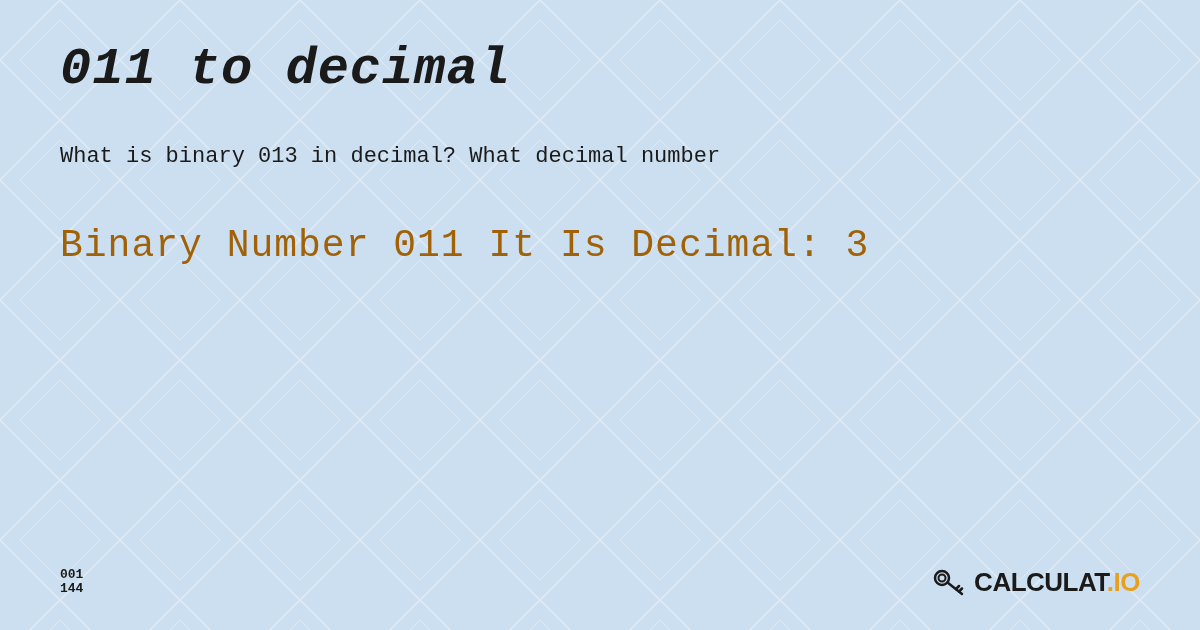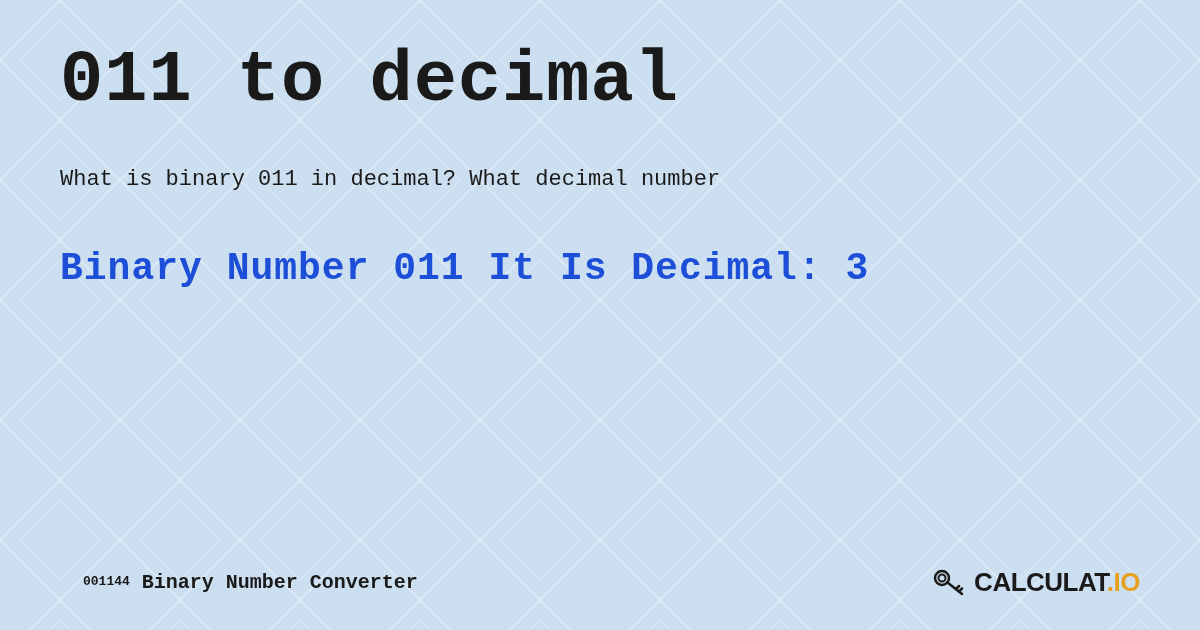--- a/index.html
+++ b/index.html
@@ -20,63 +20,63 @@
     .content {
       position: relative;
       z-index: 1;
       padding: 40px 60px 30px 60px;
       height: 100%;
       display: flex;
       flex-direction: column;
     }
 
     .page-title {
-      font-size: 72px;
+      font-size: 52px;
       font-weight: 700;
       color: #1a1a1a;
       margin-bottom: 40px;
       letter-spacing: 1px;
+      font-style: italic;
     }
 
     .description {
       font-size: 22px;
       color: #1a1a1a;
       line-height: 1.6;
       margin-bottom: 50px;
       max-width: 900px;
     }
 
     .result-section {
       margin-bottom: 60px;
     }
 
     .result-text {
       font-size: 38px;
-      font-weight: 700;
-      color: #1d4ed8;
+      font-weight: 400;
+      color: #a16207;
       letter-spacing: 1px;
     }
 
     .footer {
       display: flex;
       align-items: center;
       gap: 12px;
       margin-top: auto;
       padding-top: 20px;
     }
 
     .logo-numbers {
       display: flex;
-      flex-direction: row;
+      flex-direction: column;
       font-size: 13px;
       font-weight: 700;
       color: #1a1a1a;
       line-height: 1.1;
       font-family: 'Courier New', Courier, monospace;
-      margin-left: 23px;
     }
 
     .footer-brand {
       font-size: 20px;
       font-weight: 700;
       color: #1a1a1a;
       font-family: 'Courier New', Courier, monospace;
     }
 
     .footer-right {
@@ -124,33 +124,32 @@
   </defs>
   <rect width="1200" height="630" fill="#ccdff0"></rect>
   <rect width="1200" height="630" fill="url(#diamonds)"></rect>
   <rect width="1200" height="630" fill="url(#diamonds2)" opacity="0.5"></rect>
 </svg>
 
 <div class="content">
   <h1 class="page-title">011 to decimal</h1>
 
   <p class="description">
-    <span>What is binary 011 in decimal? What decimal number</span><br>
+    <span>What is binary 013 in decimal? What decimal number</span><br>
   </p>
 
   <div class="result-section">
     <div class="result-text">Binary Number 011 It Is  Decimal: 3</div>
   </div>
 
   <div class="footer">
     <div class="logo-numbers">
       <span>001</span>
       <span>144</span>
     </div>
-    <div class="footer-brand">Binary Number Converter</div>
 
     <div class="footer-right">
 
       <svg width="36" height="36" viewBox="0 0 36 36" xmlns="http://www.w3.org/2000/svg">
         <circle cx="12" cy="14" r="7" fill="none" stroke="#1a1a1a" stroke-width="2.5"></circle>
         <circle cx="12" cy="14" r="3.5" fill="none" stroke="#1a1a1a" stroke-width="2"></circle>
         <line x1="17.5" y1="18.5" x2="32" y2="30" stroke="#1a1a1a" stroke-width="2.5" stroke-linecap="round"></line>
         <line x1="26" y1="25" x2="29" y2="22" stroke="#1a1a1a" stroke-width="2.5" stroke-linecap="round"></line>
         <line x1="29" y1="27.5" x2="32" y2="24.5" stroke="#1a1a1a" stroke-width="2.5" stroke-linecap="round"></line>
       </svg>

